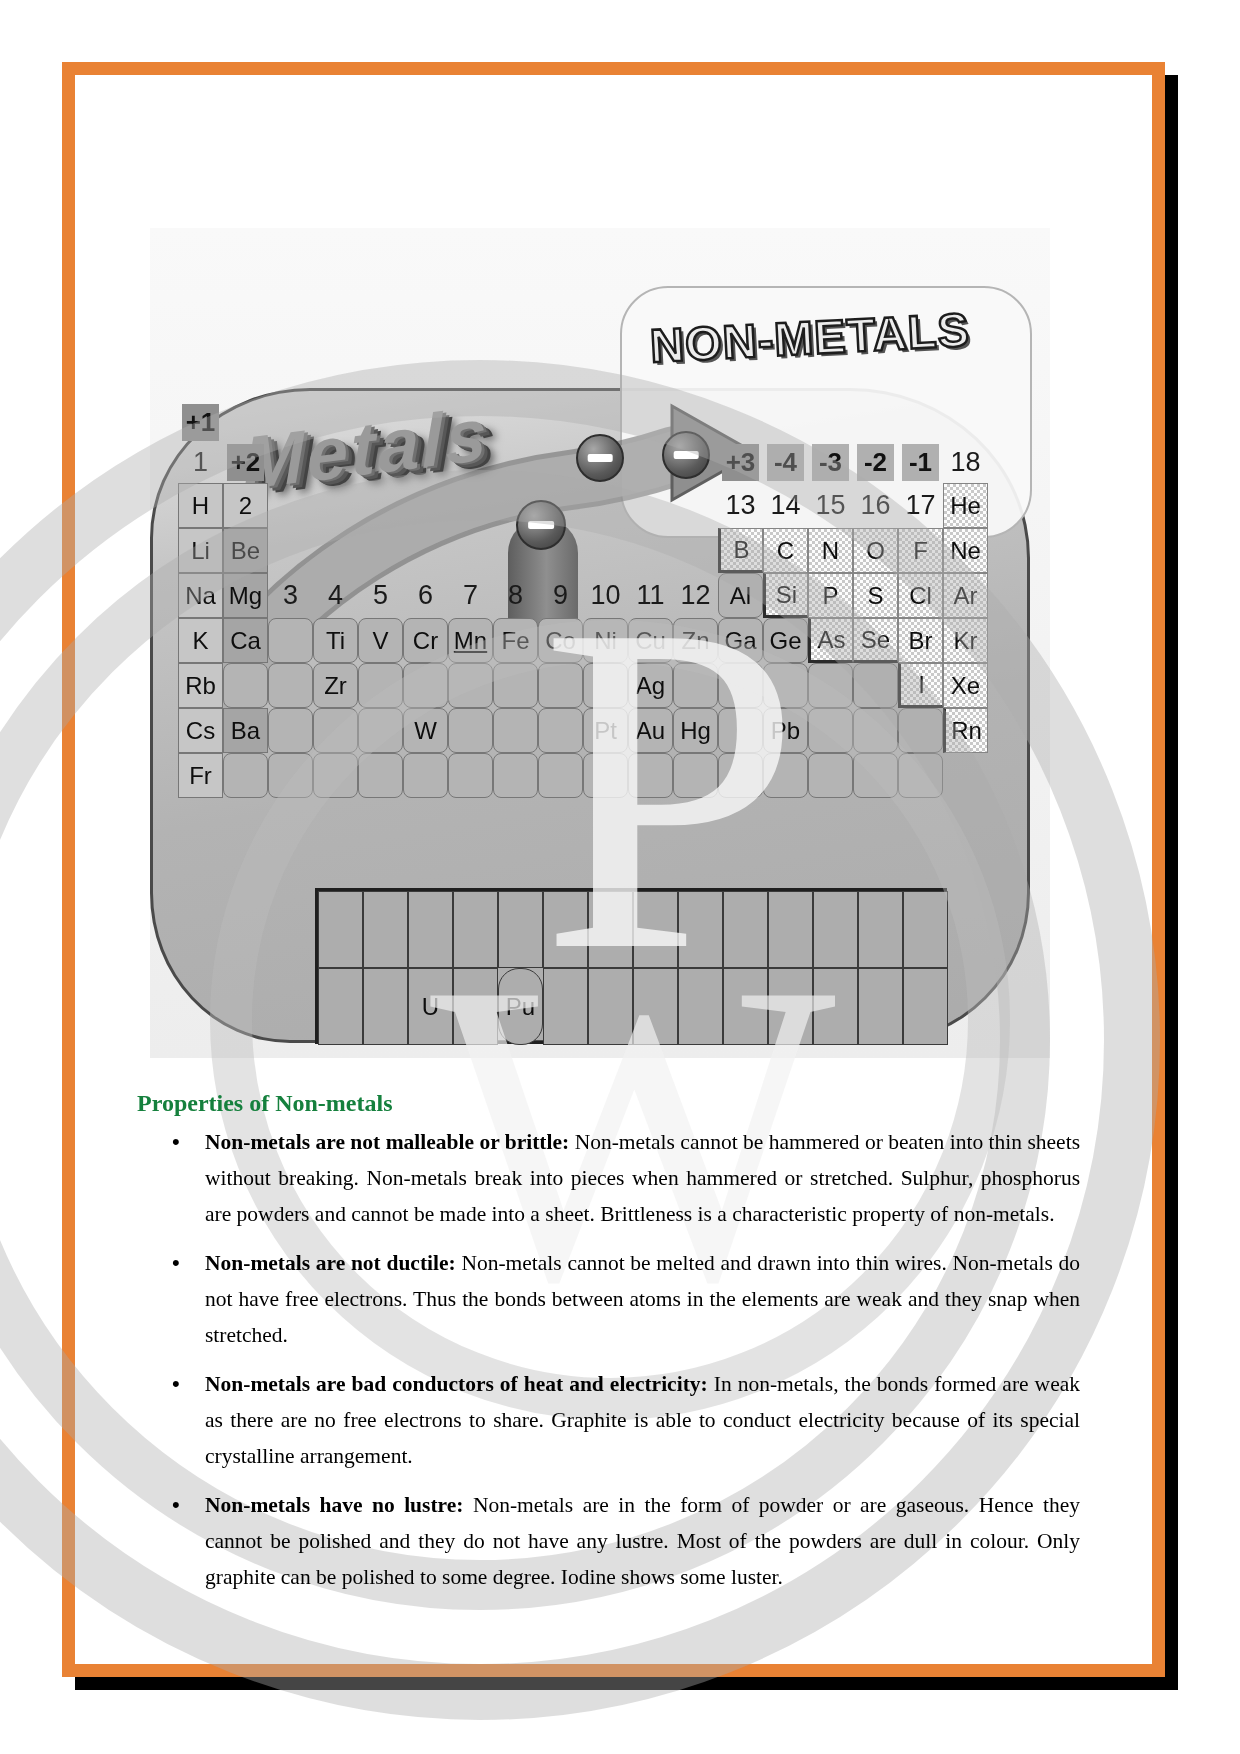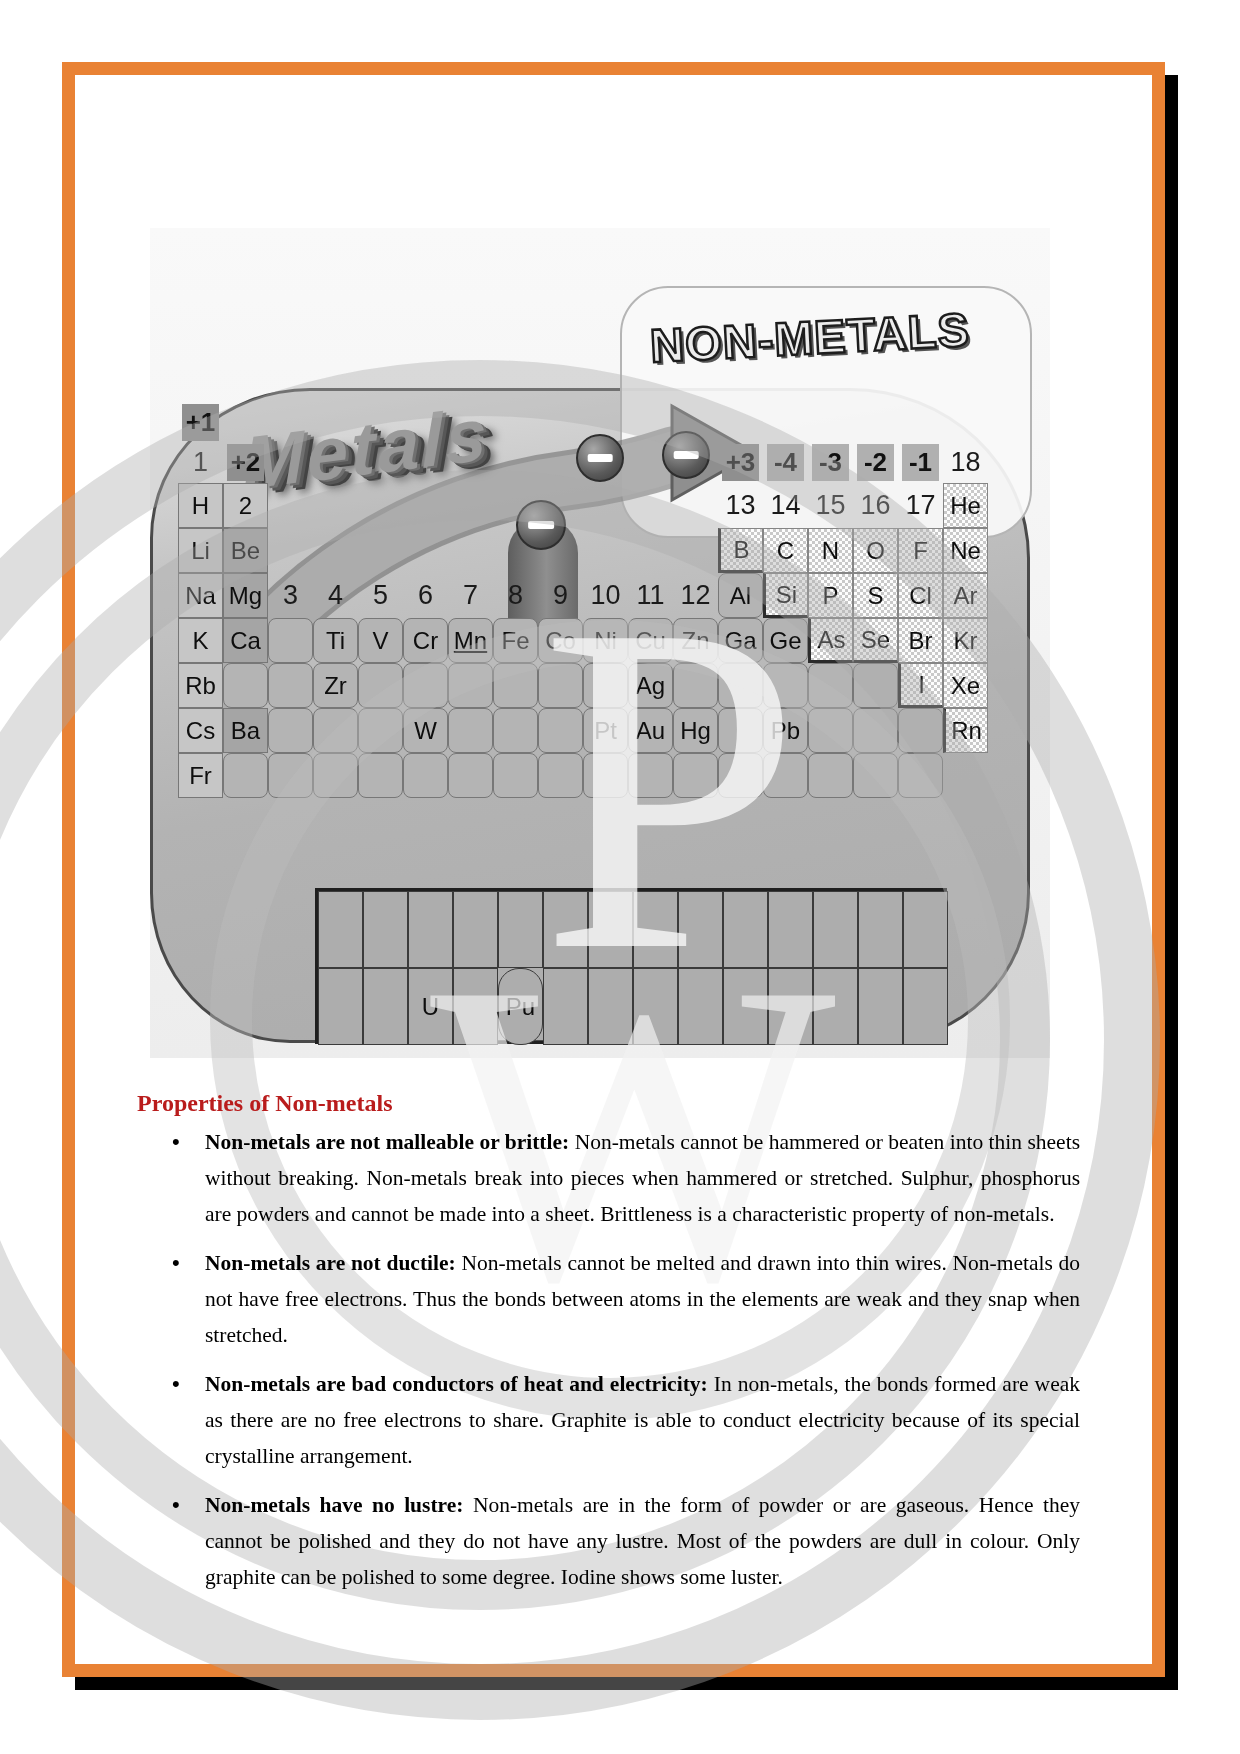--- a/index.html
+++ b/index.html
@@ -71,21 +71,21 @@
   .wm{position:absolute;left:0;top:0;width:1240px;height:1754px;z-index:40;pointer-events:none;}
   .ring{position:absolute;border-radius:50%;box-sizing:border-box;}
   .ring1{left:-200px;top:360px;width:1360px;height:1360px;border:56px solid rgba(172,172,172,0.40);}
   .ring2{left:-90px;top:470px;width:1140px;height:1140px;border:50px solid rgba(172,172,172,0.38);}
   .ring3{left:210px;top:620px;width:800px;height:800px;border:42px solid rgba(188,188,188,0.42);}
   .wm-letter{position:absolute;font-family:"Liberation Serif",serif;line-height:0.8;}
   .wm-p{left:540px;top:600px;font-size:470px;color:rgba(250,250,250,0.78);}
   .wm-w{left:430px;top:960px;font-size:430px;color:rgba(242,242,242,0.68);}
   
   .props-heading{position:absolute;left:137px;top:1090px;font-family:"Liberation Serif",serif;
-          font-weight:bold;font-size:24px;color:#b91c1c;z-index:50;}
+          font-weight:bold;font-size:24px;color:#15803d;z-index:50;}
   .props-list{position:absolute;left:137px;top:1124px;width:943px;z-index:50;}
   .bullet{display:flex;margin:0 0 13px 35px;}
   .dot{width:33px;font-size:22px;line-height:36px;color:#000;flex:none;}
   .bullet p{margin:0;flex:1;font-family:"Liberation Serif",serif;font-size:21.5px;
           line-height:36px;color:#000;text-align:justify;}
   .bullet strong{font-weight:bold;}
 </style>
 </head>
 <body>
 

